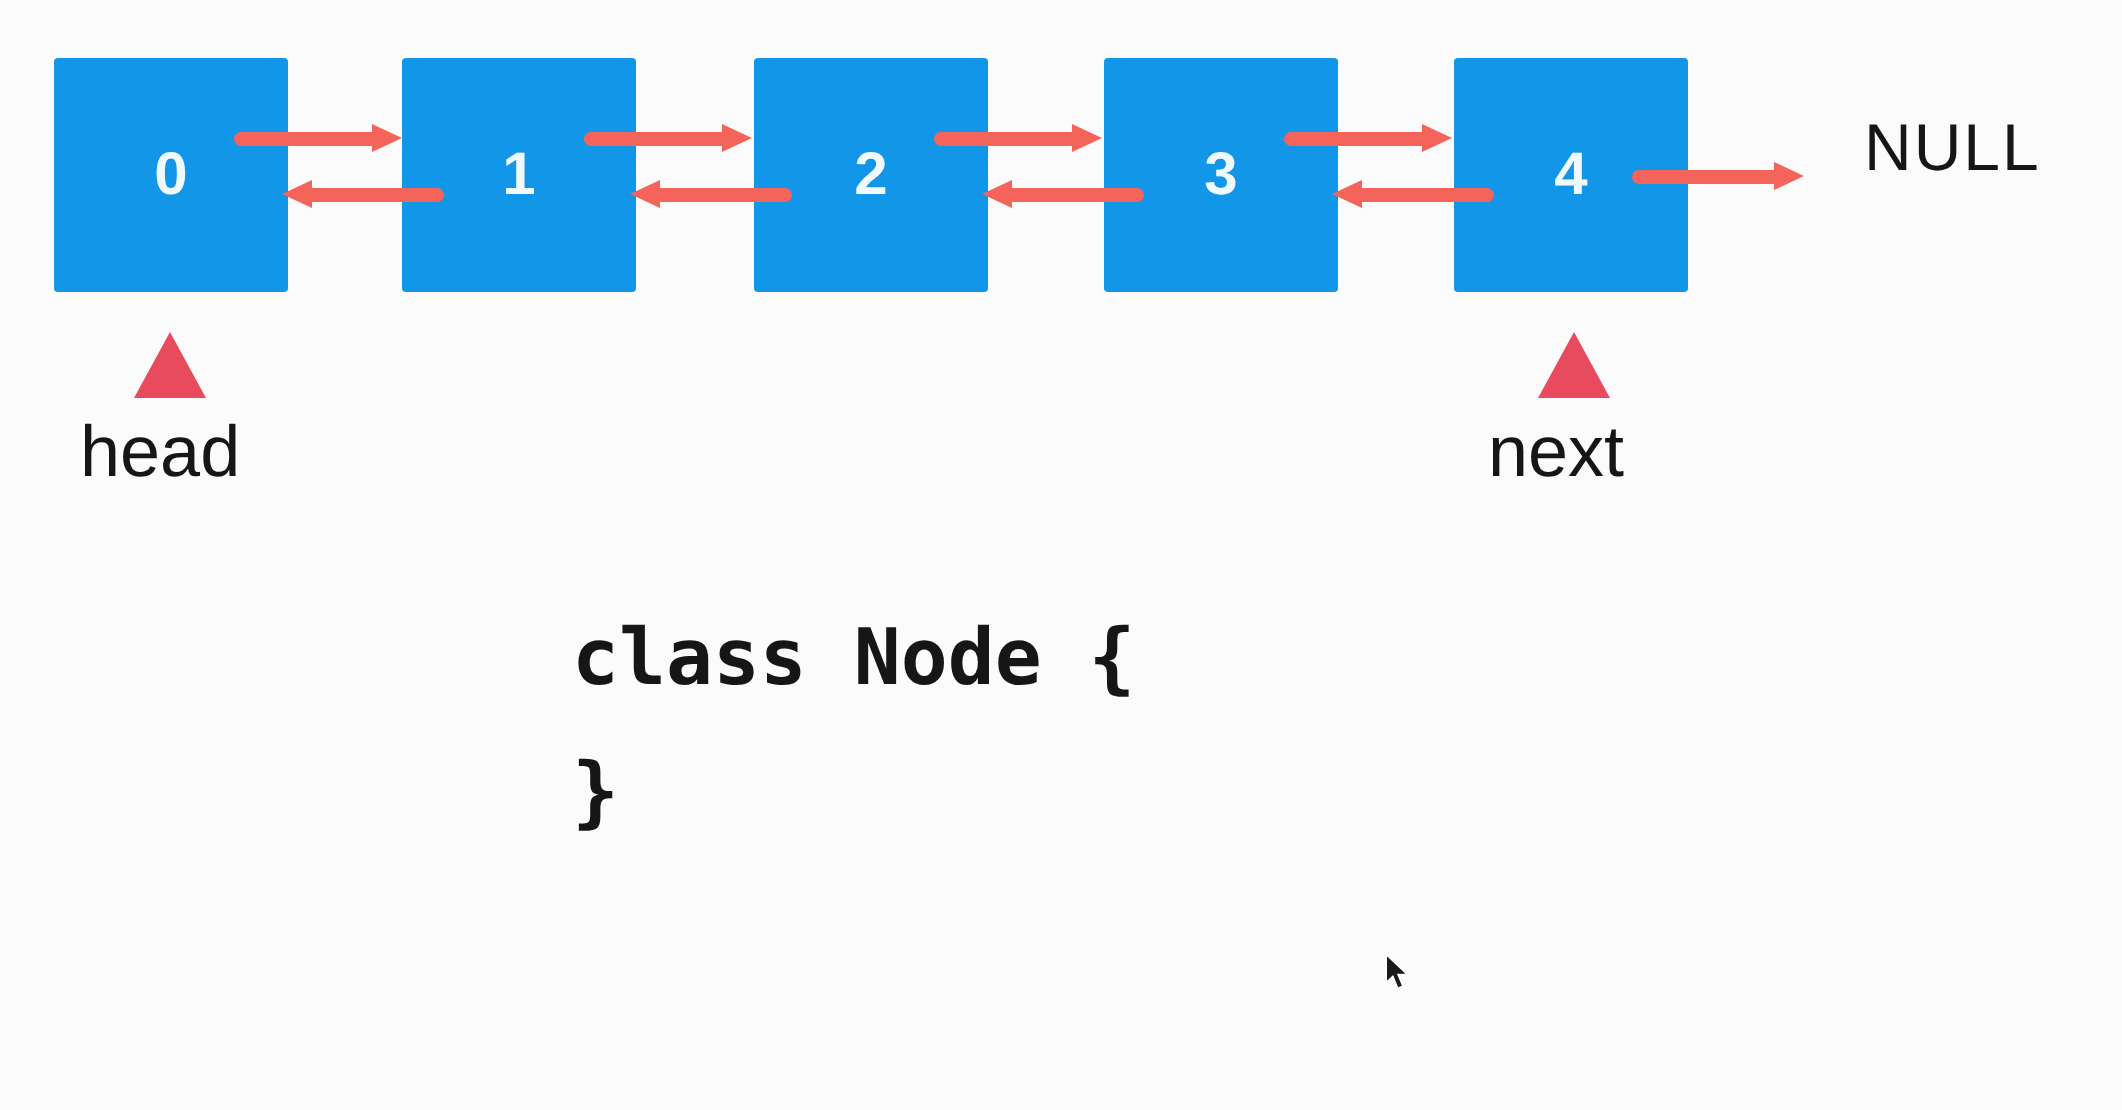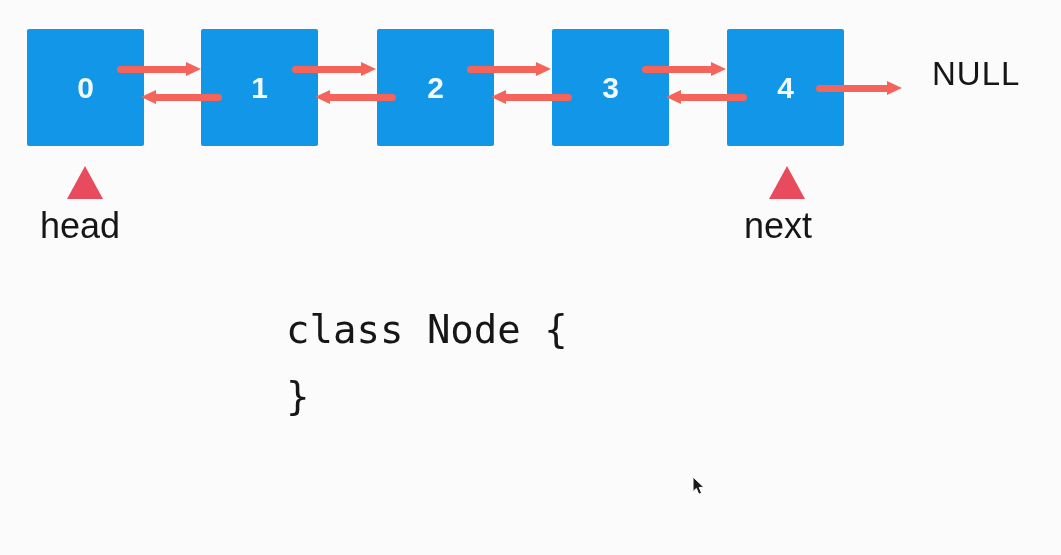--- a/index.html
+++ b/index.html
@@ -59,21 +59,21 @@
     color: var(--label-dark, #161616); z-index: 1;
   }
 
   
   .code-block {
     position: absolute; left: 286px; top: 296px; z-index: 1;
     font-family: "DejaVu Sans Mono", monospace;
     font-size: 39px; line-height: 67px;
     color: var(--label-dark, #161616);
   }
-  .code-line { white-space: pre; }
+  .code-line { white-space: pre; font-weight: bold; }
 
   .mouse-cursor { position: absolute; left: 692px; top: 476px; z-index: 3; }
 </style>
 </head>
 <body style="background: rgb(251, 251, 251);">
 
 <div class="stage">
 
   <div class="node" style="left:27px">
     <span class="node-label">0</span>

